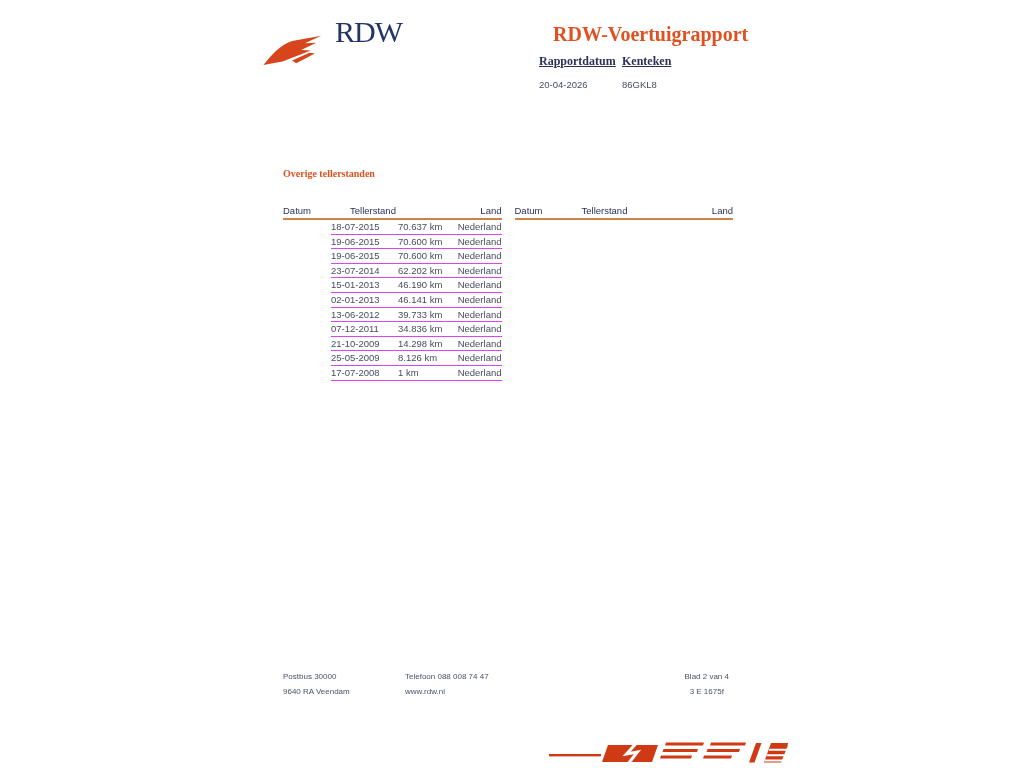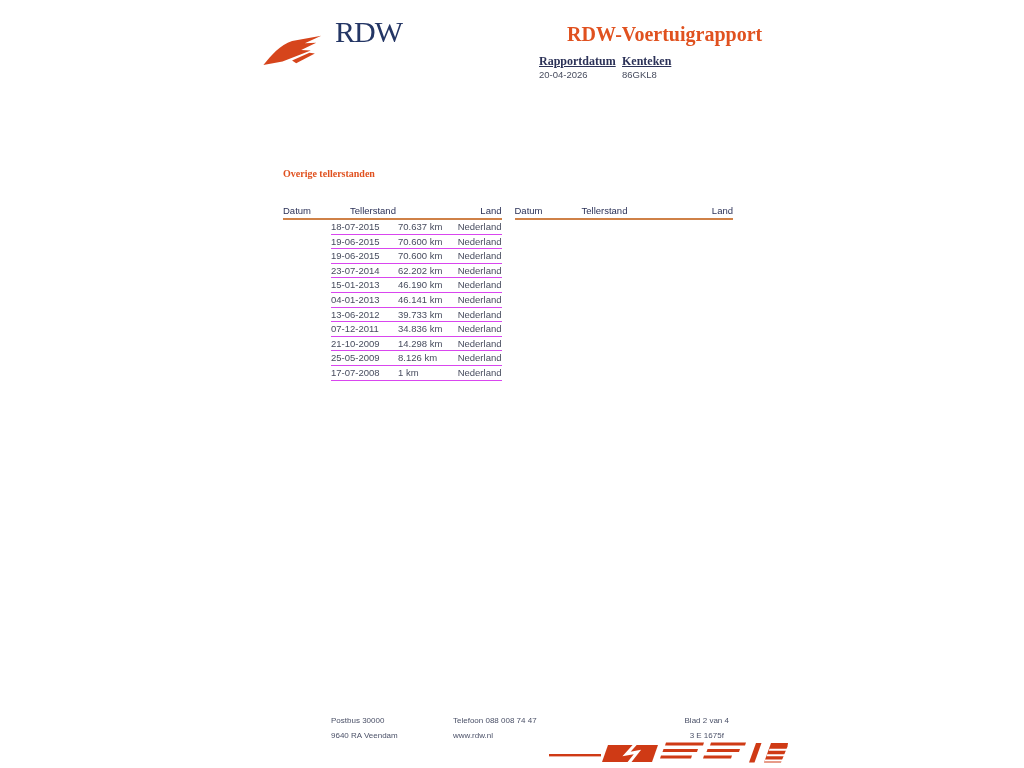--- a/index.html
+++ b/index.html
@@ -16,37 +16,37 @@
   
   .logo-wing { left: 262px; top: 31px; width: 62px; height: 38px; }
   .logo-text {
     left: 335px; top: 17px;
     font-family: "Liberation Serif", serif;
     font-size: 30px; line-height: 1;
     letter-spacing: -1px;
     color: var(--navy, #243665);
   }
   .report-title {
-    left: 567px; top: 24px;
+    left: 553px; top: 24px;
     font-family: "Liberation Serif", serif;
     font-weight: bold;
     font-size: 20px; line-height: 1.05;
     color: var(--title-orange, #e0511f);
   }
   .meta { left: 539px; top: 56px; display: flex; }
   .meta-block { width: 83px; }
   .meta-block + .meta-block { width: auto; }
   .meta-label {
     font-family: "Liberation Serif", serif;
     font-weight: bold;
     font-size: 12px; line-height: 11px;
     color: var(--label-navy, #2b3157);
     text-decoration: underline;
   }
-  .meta-value { font-size: 9.5px; line-height: 11px; margin-top: 2px; }
+  .meta-value { font-size: 9.5px; line-height: 11px; margin-top: 12px; }
 
   
   .section-title {
     left: 283px; top: 168px;
     font-family: "Liberation Serif", serif;
     font-weight: bold;
     font-size: 10px;
     color: var(--title-orange, #e0511f);
   }
 
@@ -70,21 +70,21 @@
     height: 13.6px; line-height: 13.6px;
     border-bottom: 1px solid #d946ef;
     color: var(--body-text, #474c5e);
     white-space: nowrap;
     margin-left: 48px;
   }
   .odo-row .c2 { text-align: left; padding-right: 10px; }
   .odo-row .c3 { text-align: right; }
 
   
-  .footer-col { top: 714px; font-size: 8px; line-height: 14.5px; color: #4b5168; margin-left: 48px; }
+  .footer-col { top: 670px; font-size: 8px; line-height: 14.5px; color: #4b5168; }
   .footer-address { left: 283px; }
   .footer-contact { left: 405px; }
   .footer-page { right: 295px; text-align: center; }
   .stripes-graphic { left: 548px; top: 740px; width: 240px; height: 27px; }
 </style>
 </head>
 <body style="--navy: #243665; --label-navy: #2b3157; --title-orange: #e0511f; --rule-orange: #cf8147; --body-text: #474c5e;">
 
 <svg class="abs logo-wing" viewBox="0 0 68 40" aria-hidden="true">
   <path fill="#d6451c" d="M1.5 36.5 C 10 26, 20 14, 33 10 L 65 4.5 L 47 12.5 L 59.5 12 L 43 20 L 53.5 20.5 L 22.5 32.5 Z"></path>
@@ -133,21 +133,21 @@
           <span class="c1">23-07-2014</span>
           <span class="c2">62.202 km</span>
           <span class="c3">Nederland</span>
         </div>
         <div class="odo-row">
           <span class="c1">15-01-2013</span>
           <span class="c2">46.190 km</span>
           <span class="c3">Nederland</span>
         </div>
         <div class="odo-row">
-          <span class="c1">04-01-2013</span>
+          <span class="c1">02-01-2013</span>
           <span class="c2">46.141 km</span>
           <span class="c3">Nederland</span>
         </div>
         <div class="odo-row">
           <span class="c1">13-06-2012</span>
           <span class="c2">39.733 km</span>
           <span class="c3">Nederland</span>
         </div>
         <div class="odo-row">
           <span class="c1">07-12-2011</span>

